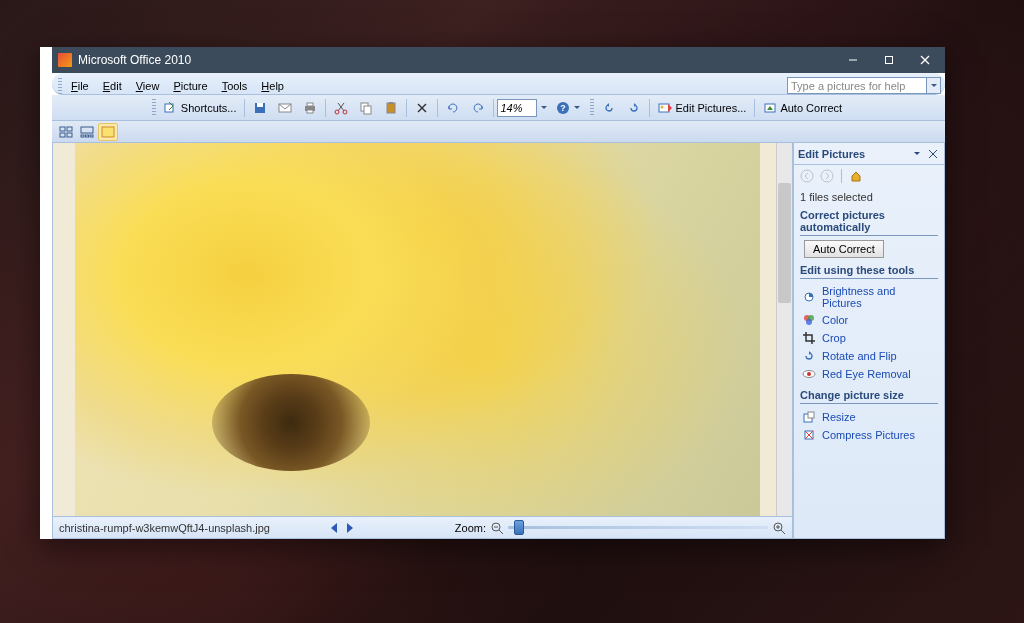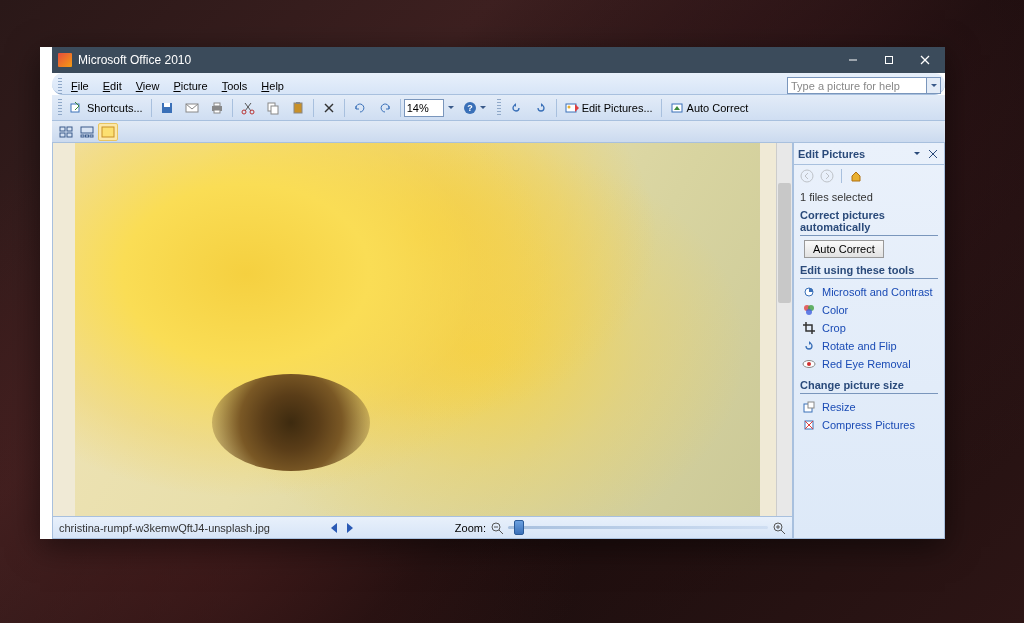--- a/index.html
+++ b/index.html
@@ -16,27 +16,27 @@
 .win-btn { width: 36px; height: 26px; display: flex; align-items: center; justify-content: center; color: #fff; cursor: pointer; }
 .win-btn svg { width: 10px; height: 10px; }
 
 .menubar { height: 22px; background: linear-gradient(#e8f0fb, #d7e5f7); display: flex; align-items: flex-end; padding: 0 4px; border-bottom: 1px solid #a8c0de; position: relative; border-radius: 11px; }
 .menu-grip { width: 4px; height: 16px; background: repeating-linear-gradient(to bottom, #8fa8c8 0, #8fa8c8 1px, transparent 1px, transparent 3px); margin: 0 2px; }
 .menu-item { padding: 2px 7px; cursor: pointer; }
 .menu-item u { text-decoration: underline; }
 .help-box { margin-left: auto; width: 140px; height: 17px; background: #fff; border: 1px solid #7a96bc; font-size: 11px; padding: 0 3px; color: #888; display: flex; align-items: center; }
 .help-dd { width: 14px; height: 17px; border: 1px solid #7a96bc; border-left: none; background: #e4ecf7; display: flex; align-items: center; justify-content: center; }
 
-.toolbar { height: 26px; background: linear-gradient(#e3ecf8, #cfdef2); display: flex; align-items: center; padding: 0 4px; border-bottom: 1px solid #a8c0de; gap: 1px; }
+.toolbar { height: 26px; background: linear-gradient(#e3ecf8, #cfdef2); display: flex; align-items: center; padding: 0 4px; border-bottom: 1px solid #a8c0de; gap: 1px; justify-content: center; }
 .tb-grip { width: 4px; height: 18px; background: repeating-linear-gradient(to bottom, #8fa8c8 0, #8fa8c8 1px, transparent 1px, transparent 3px); margin: 0 2px; }
 .tb-btn { height: 20px; padding: 0 4px; display: flex; align-items: center; gap: 3px; border: 1px solid transparent; border-radius: 2px; cursor: pointer; }
 .tb-btn .ico { width: 14px; height: 14px; display: flex; align-items: center; justify-content: center; }
 .tb-sep { width: 1px; height: 18px; background: #a8c0de; margin: 0 2px; }
 .tb-dd-arrow { width: 7px; display: flex; align-items: center; justify-content: center; }
-.zoom-input { width: 40px; height: 18px; border: 1px solid #7a96bc; font-size: 11px; padding: 0 2px; text-align: left; background: #fff; }
+.zoom-input { width: 40px; height: 18px; border: 1px solid #7a96bc; font-size: 11px; padding: 0 2px; text-align: left; background: #fff; font-style: italic; }
 
 .viewbar { height: 22px; background: linear-gradient(#e1eaf6, #cbdaef); border-bottom: 1px solid #a8c0de; display: flex; align-items: center; padding: 0 4px; gap: 1px; }
 .vb-btn { width: 20px; height: 18px; display: flex; align-items: center; justify-content: center; border: 1px solid transparent; border-radius: 2px; cursor: pointer; }
 .vb-btn.active { background: #fce8a8; border-color: #e8c460; }
 
 .workarea { flex: 1; display: flex; min-height: 0; }
 .canvas-wrap { flex: 1; background: #f0ead6; display: flex; flex-direction: column; position: relative; border: 1px solid #a8c0de; border-top: none; }
 .canvas-inner { flex: 1; position: relative; overflow: hidden; }
 .scrollbar-v { width: 16px; background: #e8e8e8; position: absolute; right: 0; top: 0; bottom: 0; border-left: 1px solid #ccc; }
 .scroll-thumb { position: absolute; left: 1px; right: 1px; top: 40px; height: 120px; background: #c8c8c8; border-radius: 2px; }
@@ -104,21 +104,21 @@
 
   <div class="menubar">
     <div class="menu-grip"></div>
     <div class="menu-item"><u>F</u>ile</div>
     <div class="menu-item"><u>E</u>dit</div>
     <div class="menu-item"><u>V</u>iew</div>
     <div class="menu-item"><u>P</u>icture</div>
     <div class="menu-item"><u>T</u>ools</div>
     <div class="menu-item"><u>H</u>elp</div>
     <div class="help-box">
-        <span>Type a picture for help</span>
+        <span>Type a pictures for help</span>
       </div>
     <div class="help-dd">
         <div class="arrow-dn"></div>
       </div>
   </div>
 
   <div class="toolbar">
     <div class="tb-grip"></div>
     <div class="tb-btn">
       <span class="ico">
@@ -373,21 +373,21 @@
         <button class="tp-action-btn">Auto Correct</button>
 
         <div class="tp-section-title">Edit using these tools</div>
         <div class="tp-link">
           <span class="lico">
               <svg width="14" height="14">
                 <circle cx="7" cy="7" r="4" fill="#fff" stroke="#3a70b8"></circle>
                 <path d="M7 7 L7 3 A4 4 0 0 1 11 7 Z" fill="#3a70b8"></path>
               </svg>
             </span>
-          <span>Microsoft and Contrast</span>
+          <span>Brightness and Pictures</span>
         </div>
         <div class="tp-link">
           <span class="lico">
               <svg width="14" height="14">
                 <circle cx="5" cy="5" r="3" fill="#e04040" opacity="0.8"></circle>
                 <circle cx="9" cy="5" r="3" fill="#40a040" opacity="0.8"></circle>
                 <circle cx="7" cy="9" r="3" fill="#4060e0" opacity="0.8"></circle>
               </svg>
             </span>
           <span>Color</span>

